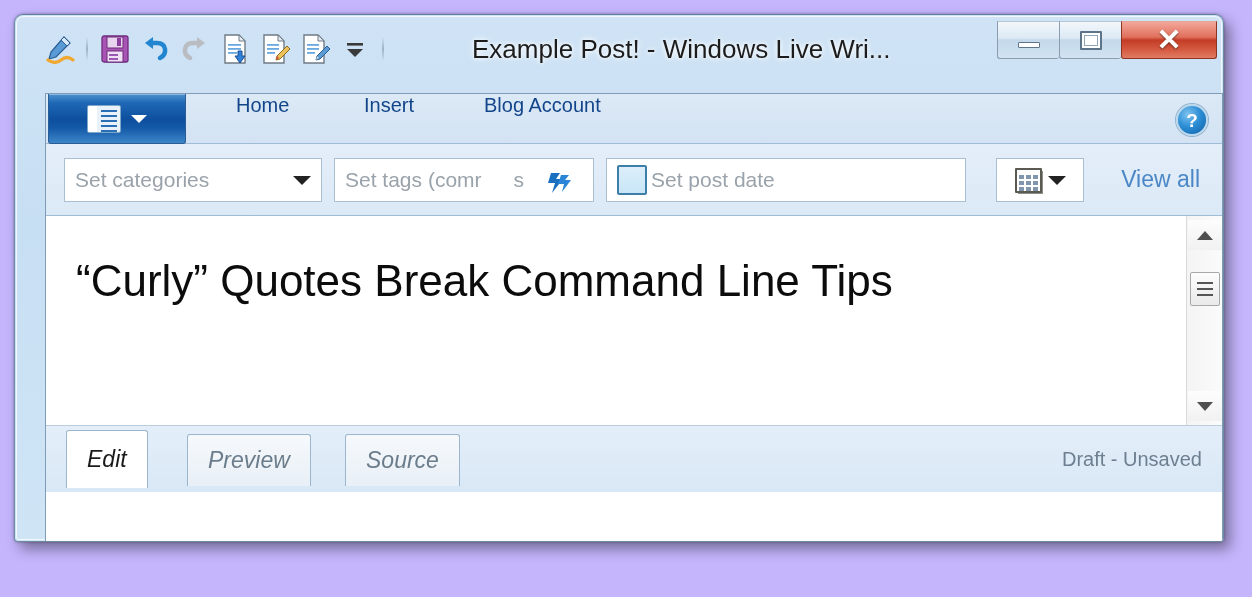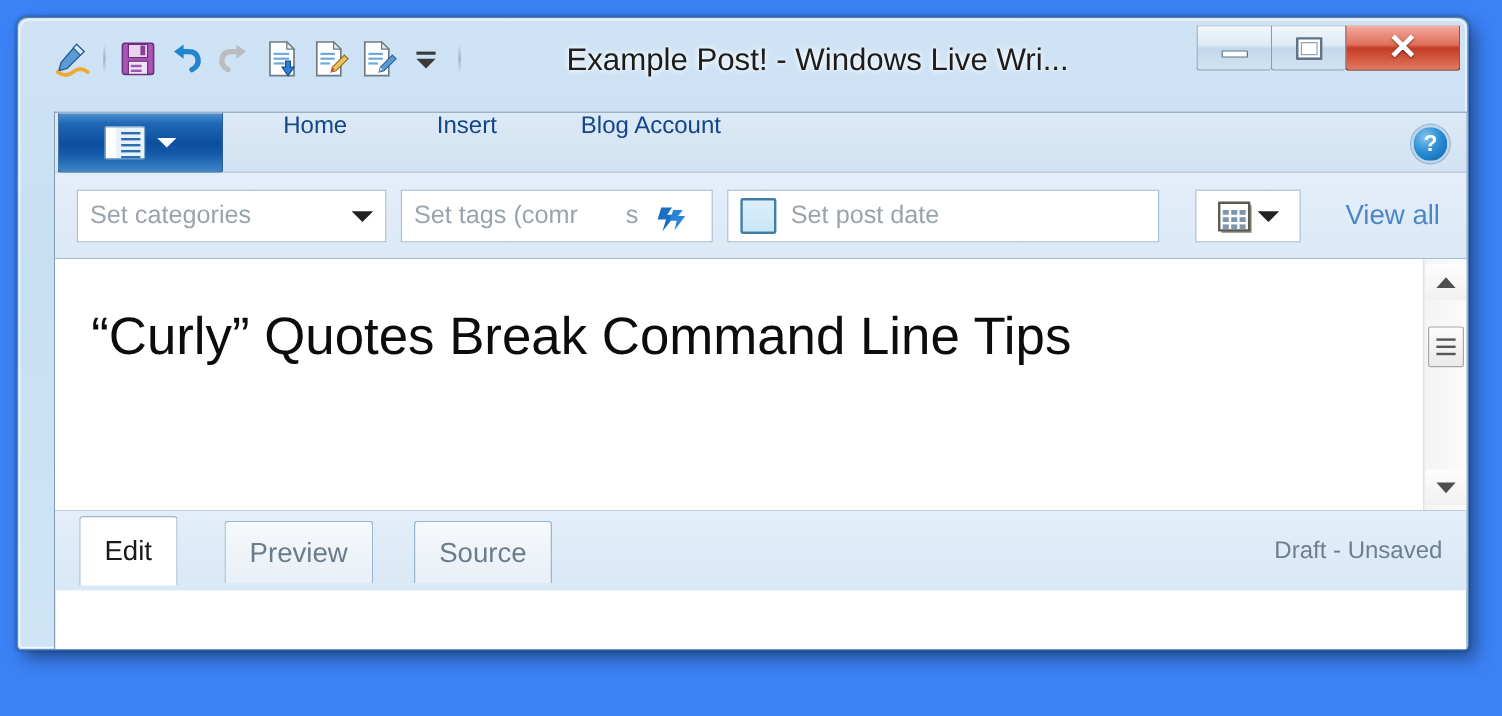--- a/index.html
+++ b/index.html
@@ -9,21 +9,21 @@
     overflow: hidden;
     font-family: "Liberation Sans", sans-serif;
     background: #ffffff;
   }
 
   
   #app-root {
     position: absolute;
     left: 0; top: 0;
     width: 1252px; height: 597px;
-    background: #3b82f6;
+    background: #c4b5fd;
   }
 
   .window-shadow {
     position: absolute;
     left: 14px; top: 14px;
     width: 1210px; height: 528px;
     border-radius: 9px 9px 4px 4px;
     box-shadow: 6px 7px 14px rgba(0,0,0,0.40), 0 0 3px rgba(0,0,0,0.35);
     background: transparent;
   }
@@ -220,21 +220,20 @@
     position: absolute;
     top: 14px; height: 44px;
     background: #ffffff;
     border: 1px solid #a9c0d4;
     display: flex; align-items: center;
     padding: 0 10px;
     font-size: 21px;
     color: #9aa3ab;
     overflow: hidden;
     white-space: nowrap;
-    gap: 8px;
   }
   .caret-black {
     width: 0; height: 0;
     border-left: 9px solid transparent;
     border-right: 9px solid transparent;
     border-top: 9px solid #222222;
   }
   .sync-icon {
     position: absolute;
     left: 208px; top: 10px;
@@ -340,20 +339,21 @@
   }
   .vtab {
     position: absolute;
     top: 8px; height: 52px;
     display: flex; align-items: center; justify-content: center;
     padding: 0 20px;
     font-size: 23px;
     border: 1px solid #9bb6cd;
     border-bottom: none;
     border-radius: 3px 3px 0 0;
+    font-style: italic;
   }
   .vtab.active {
     background: #ffffff;
     color: #1a1a1a;
     top: 4px; height: 58px;
     z-index: 3;
   }
   .vtab.inactive {
     background: linear-gradient(to bottom, #f6f9fc 0%, #e8eff6 100%);
     color: #6b7c8b;

